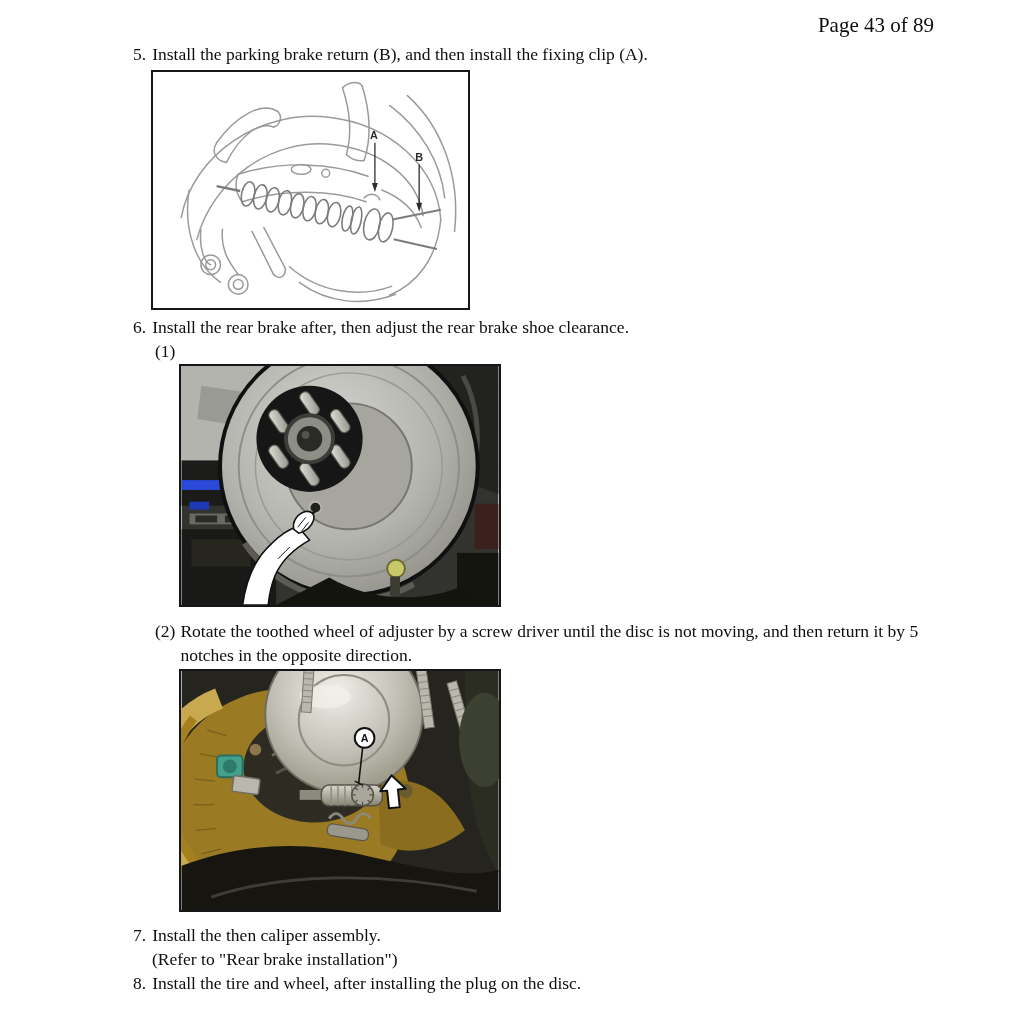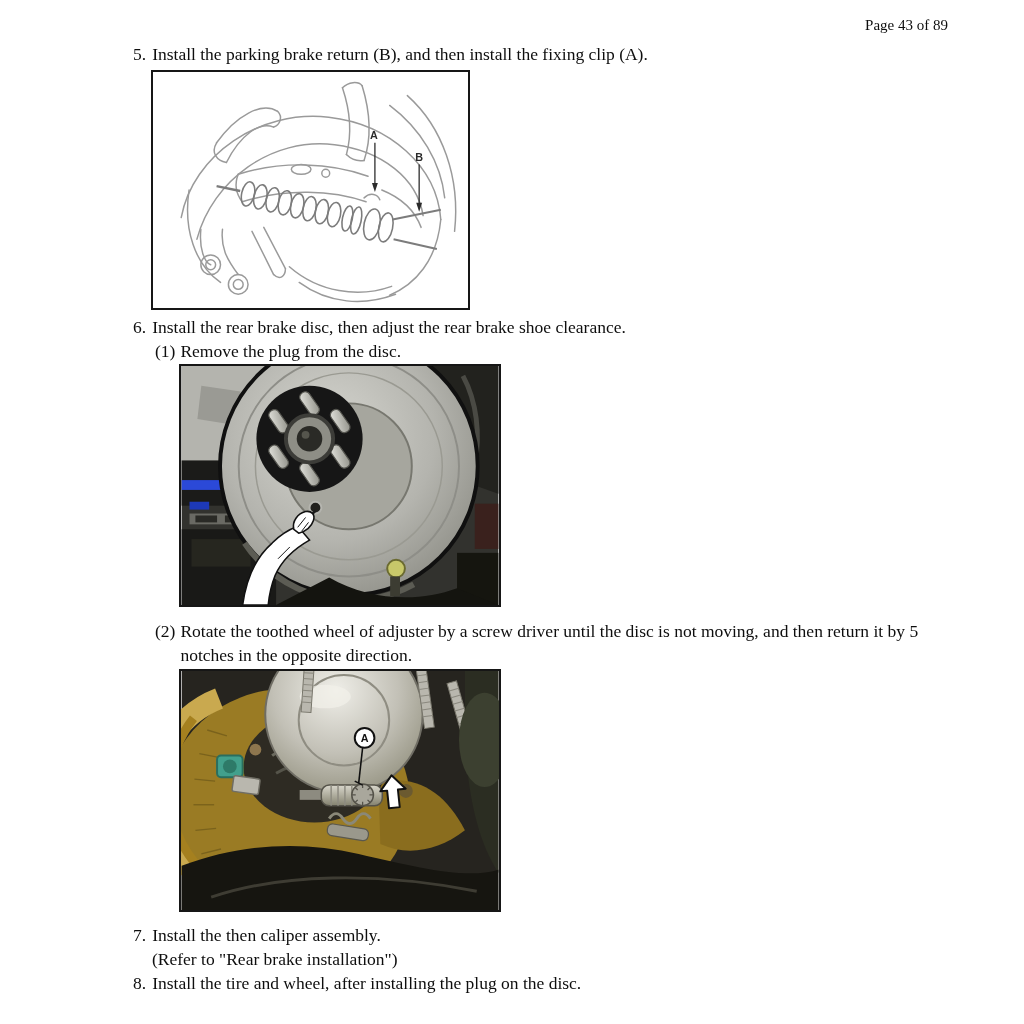--- a/index.html
+++ b/index.html
@@ -3,22 +3,22 @@
 <meta charset="utf-8">
 <style>
   html,body{margin:0;padding:0;}
   body{
     width:1024px;height:1024px;position:relative;overflow:hidden;
     background:#ffffff;
     font-family:"Liberation Serif", serif;
     color:#0e0e0e;
   }
   .hdr{
-    position:absolute;top:14px;right:76px;
-    font-size:15px;line-height:22px;
+    position:absolute;top:14px;right:90px;
+    font-size:21px;line-height:22px;
   }
   .step{
     position:absolute;display:flex;align-items:flex-start;
     font-size:17.5px;line-height:24px;white-space:nowrap;
   }
   .step.wrap{white-space:normal;}
   .step .num{flex:none;margin-right:6px;}
   .step.sub .num{margin-right:5px;}
   .fig{
     position:absolute;background:#ffffff;
@@ -106,26 +106,25 @@
       <polygon points="225,122 222,113 228,113" fill="#2b2b2b"></polygon>
       <text x="266" y="90" font-family="Liberation Sans, sans-serif" font-size="11" font-weight="bold" fill="#2b2b2b">B</text>
       <line x1="270" y1="94" x2="270" y2="134" stroke="#2b2b2b" stroke-width="1.3"></line>
       <polygon points="270,142 267,133 273,133" fill="#2b2b2b"></polygon>
     </g>
   </svg>
 </div>
 
 <div class="step" style="top:315px;left:133px;">
   <span class="num">6.</span>
-  <span class="txt">Install the rear brake disc, then adjust the rear brake shoe clearance.</span>
+  <span class="txt">Install the rear brake after, then adjust the rear brake shoe clearance.</span>
 </div>
 
 <div class="step sub" style="top:339px;left:155px;">
   <span class="num">(1)</span>
-  <span class="txt">Remove the plug from the disc.</span>
 </div>
 
 <div class="fig" style="top:364px;left:179px;width:322px;height:243px;">
   <svg viewBox="0 0 322 243">
     <defs>
       <radialGradient id="discG" cx="42%" cy="38%" r="75%">
         <stop offset="0%" stop-color="#d6d6d0"></stop>
           <stop offset="55%" stop-color="#b4b4ae"></stop>
           <stop offset="100%" stop-color="#87877f"></stop>
       </radialGradient>

